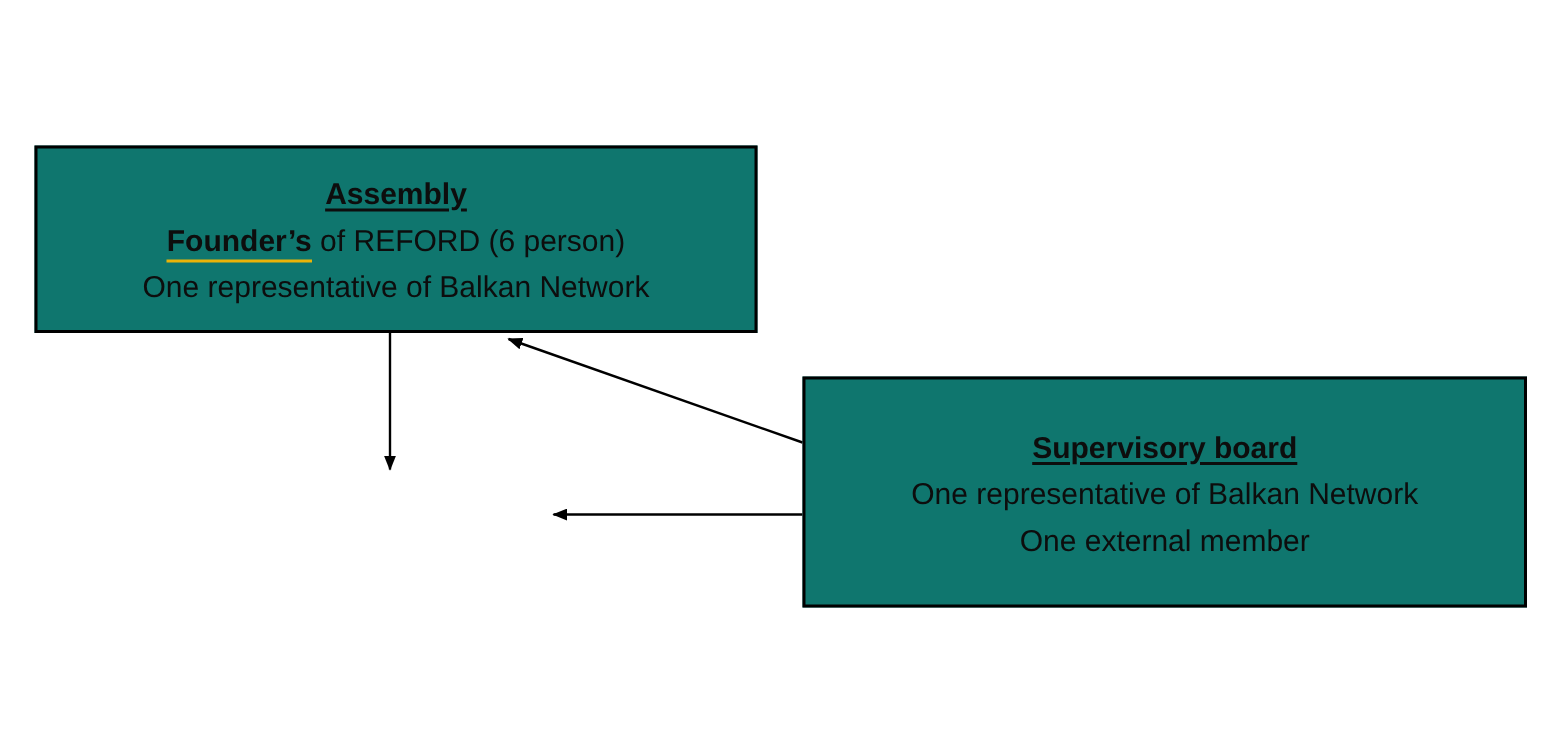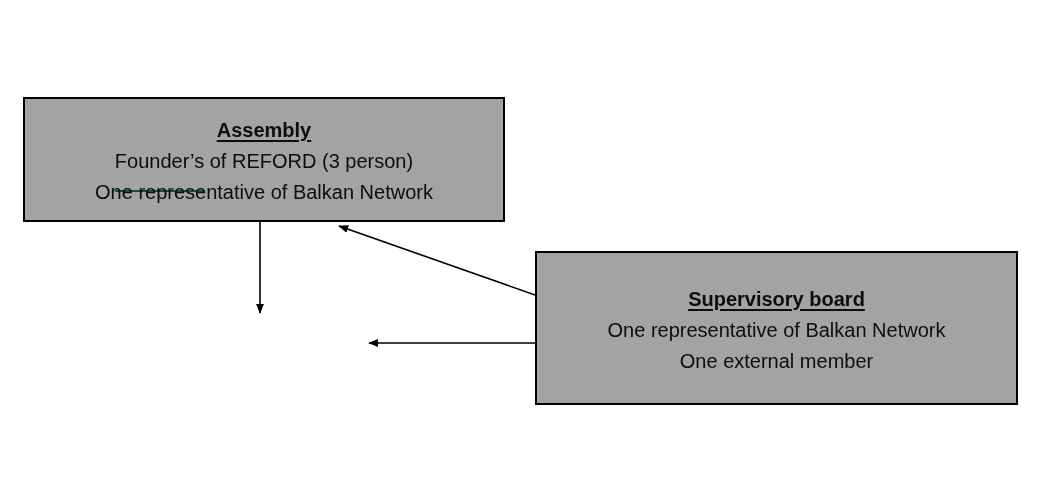--- a/index.html
+++ b/index.html
@@ -16,21 +16,21 @@
     height: 500px;
     background: #ffffff;
     overflow: hidden;
   }
 
   
   .node {
     position: absolute;
     box-sizing: border-box;
     border: 2px solid #000000;
-    background: #a3a3a3;
+    background: #0f766e;
     display: flex;
     flex-direction: column;
     align-items: center;
     justify-content: center;
     text-align: center;
     color: #0d0d0d;
     font-size: 20px;
     line-height: 1.55;
     z-index: 2;
   }
@@ -64,22 +64,23 @@
     text-underline-offset: 3px;
     white-space: nowrap;
   }
 
   .node-line {
     white-space: nowrap;
   }
 
   
   .blue-underline {
-    border-bottom: 2px solid #14532d;
-    padding-bottom: 18px;
+    border-bottom: 2px solid #eab308;
+    padding-bottom: 1px;
+    font-weight: bold;
   }
 
   
   #connectors {
     position: absolute;
     left: 0;
     top: 0;
     width: 1043px;
     height: 500px;
     z-index: 1;
@@ -106,21 +107,21 @@
       <line x1="535" y1="295" x2="339" y2="226" stroke="#000000" stroke-width="1.6" marker-end="url(#arrowhead)"></line>
     </g>
 
     <g>
       <line x1="535" y1="343" x2="369" y2="343" stroke="#000000" stroke-width="1.6" marker-end="url(#arrowhead)"></line>
     </g>
   </svg>
 
   <div class="node" id="node-assembly">
     <div class="node-title">Assembly</div>
-    <div class="node-line"><span class="blue-underline">Founder’s</span><span> of REFORD (3 person)</span></div>
+    <div class="node-line"><span class="blue-underline">Founder’s</span><span> of REFORD (6 person)</span></div>
     <div class="node-line">One representative of Balkan Network</div>
   </div>
 
 
   <div class="node" id="node-supervisory">
     <div class="node-title">Supervisory board</div>
     <div class="node-line">One representative of Balkan Network</div>
     <div class="node-line">One external member</div>
   </div>
 

